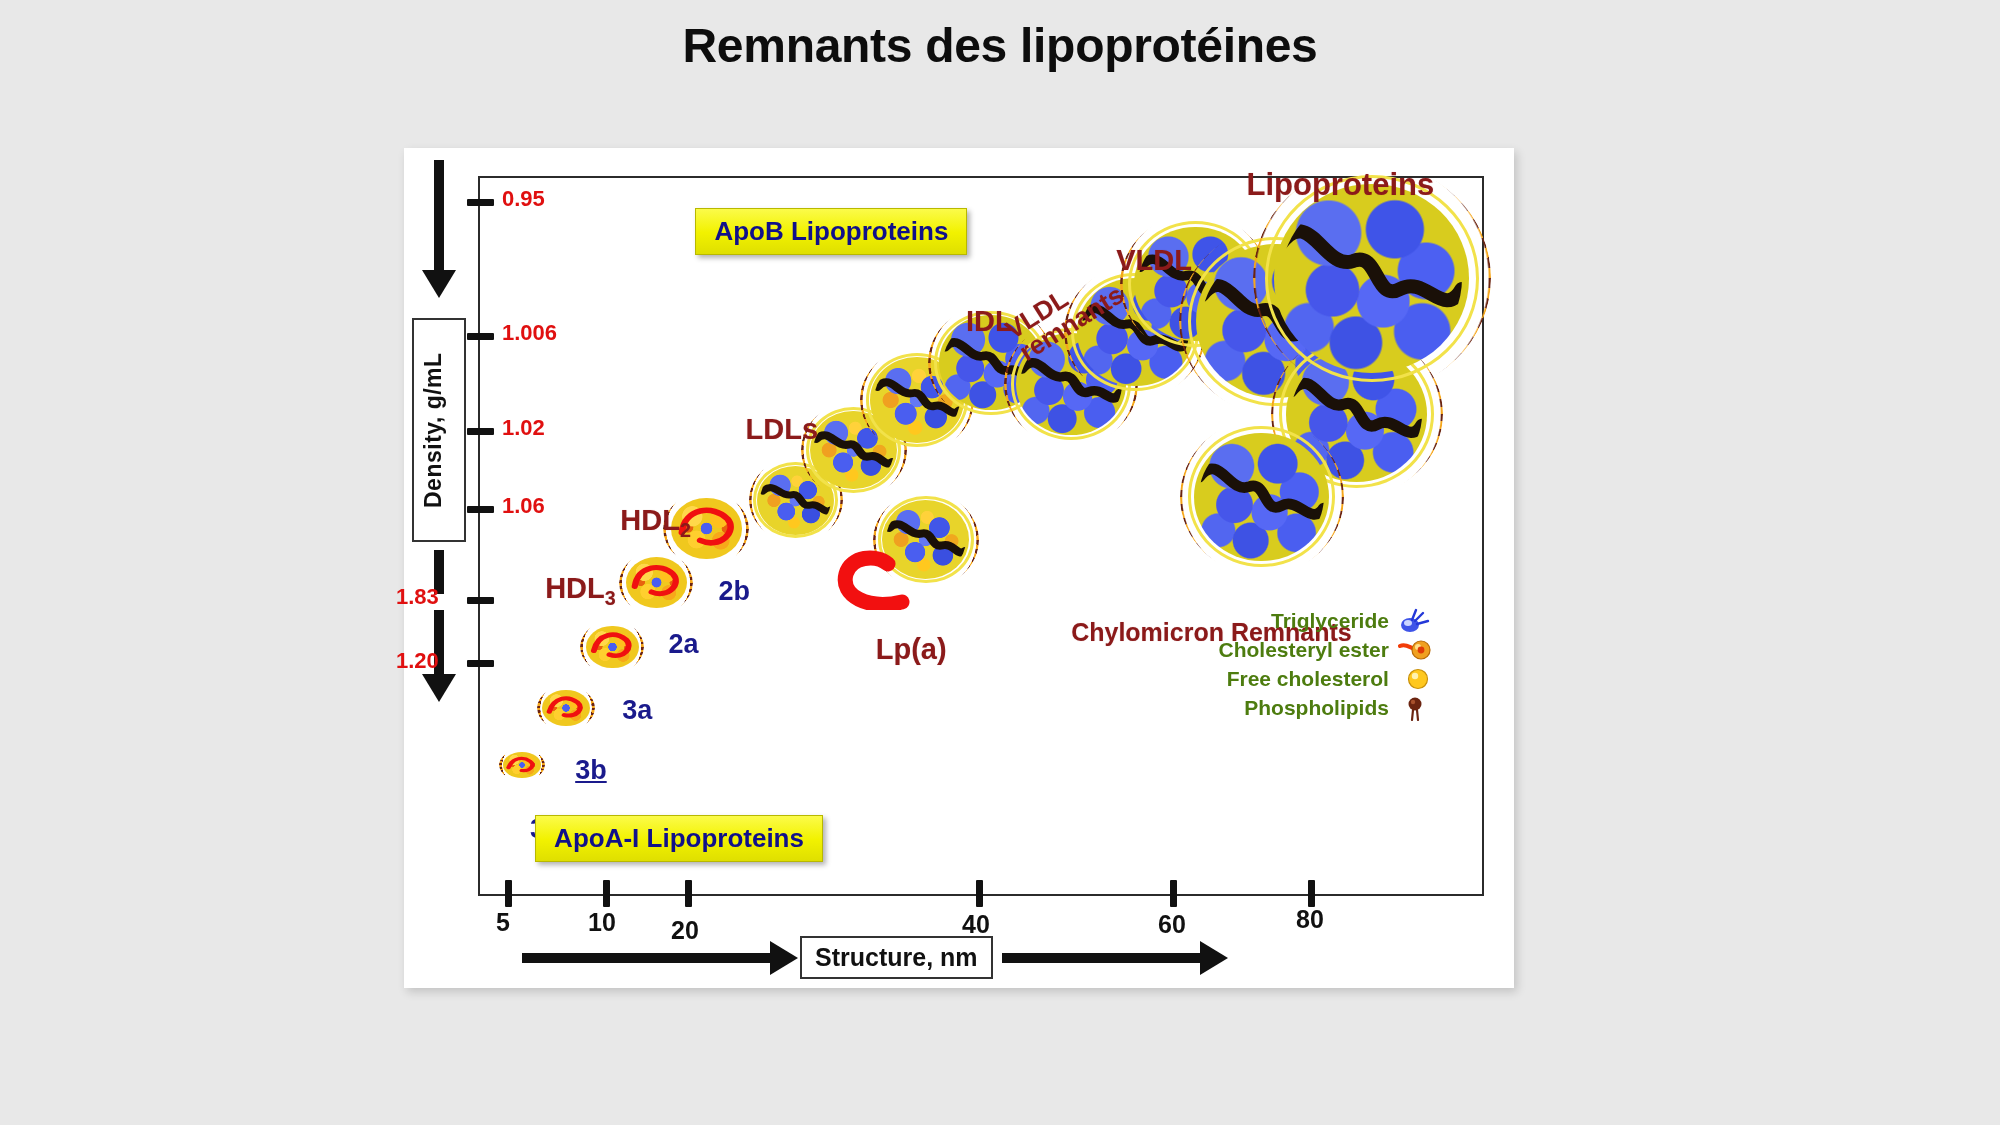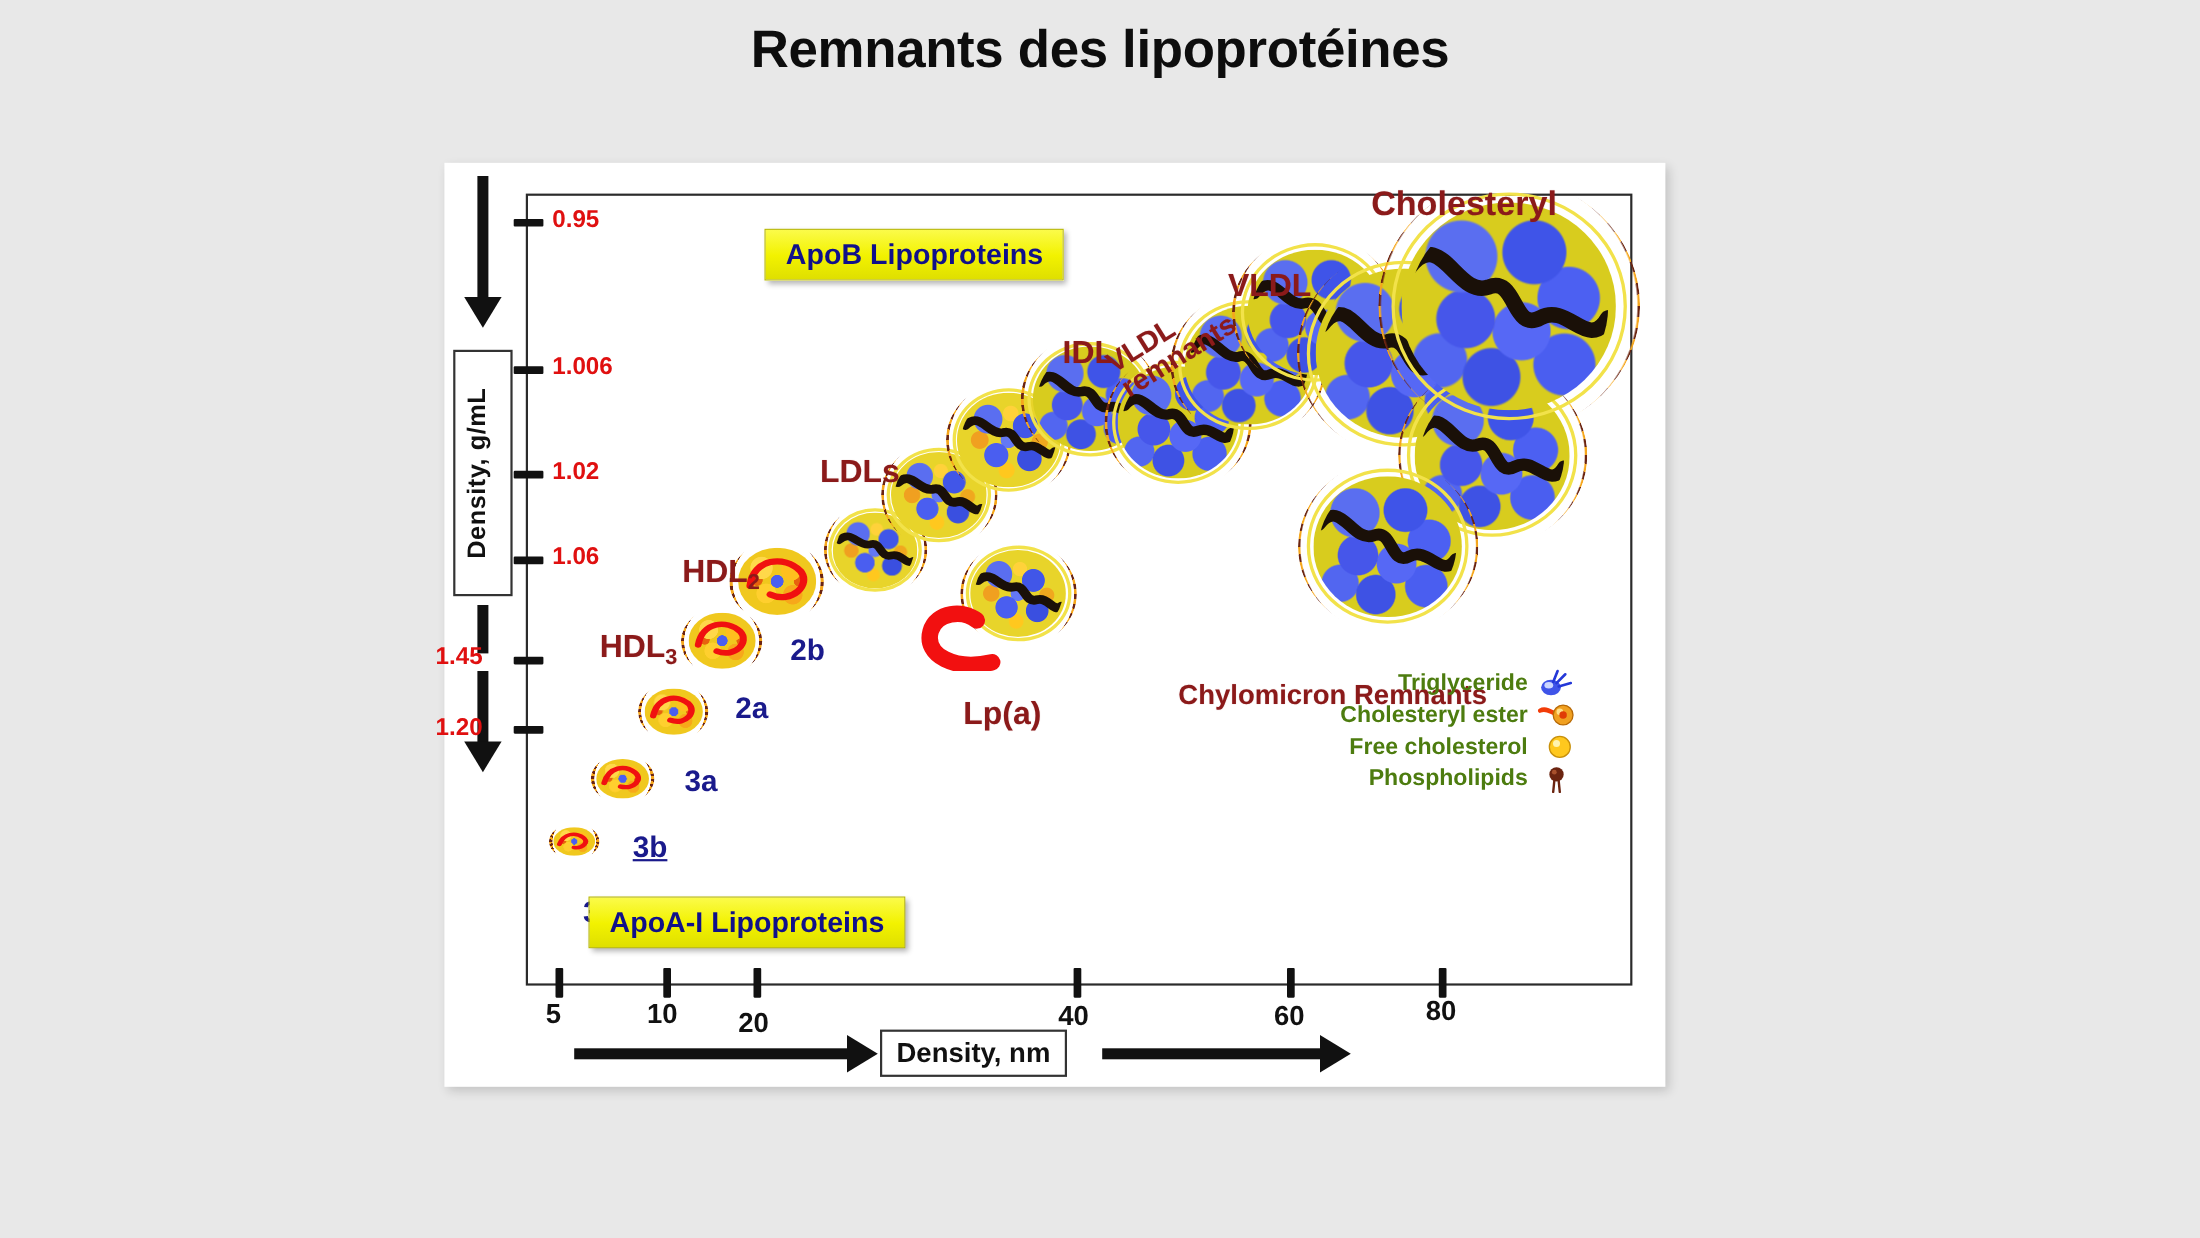--- a/index.html
+++ b/index.html
@@ -285,21 +285,21 @@
     <div class="density-arrow-head" style="left:18px; top:122px;"></div>
 
     <div id="density-axis-label" style="left:8px; top:170px; height:224px; width:54px;">Density, g/mL</div>
 
     <div class="density-arrow-shaft" style="left:30px; top:402px; height:44px;"></div>
     <div class="density-arrow-shaft" style="left:30px; top:462px; height:66px;"></div>
     <div class="density-arrow-head" style="left:18px; top:526px;"></div>
   </div>
 
   <div>
-    <div class="ylabel" style="left:-8px; top:449px; transform:translateY(-50%); color:#e01010; position:absolute;">1.45</div>
+    <div class="ylabel" style="left:-8px; top:449px; transform:translateY(-50%); color:#e01010; position:absolute;">1.83</div>
     <div class="ylabel" style="left:-8px; top:513px; transform:translateY(-50%); color:#e01010; position:absolute;">1.20</div>
   </div>
 
   <div id="plot-frame">
 
     <div class="ytick" style="top:3.0%;"></div>
     <div class="ytick" style="top:21.6%;"></div>
     <div class="ytick" style="top:34.9%;"></div>
     <div class="ytick" style="top:45.8%;"></div>
     <div class="ytick" style="top:58.5%;"></div>
@@ -512,21 +512,21 @@
     <div class="particle" style="left:89.0%; top:14.0%; width:238px; height:230px;">
       <div class="p-shell"></div>
         <div class="p-core tg-rich"></div>
         <div class="p-rim"></div>
       <div class="p-apo">
           <svg viewBox="0 0 100 100" preserveAspectRatio="none">
         <path d="M0,30 C16,8 24,46 40,40 C54,34 52,64 66,56 C80,48 90,74 100,56" fill="none" stroke="#1a1008" stroke-width="8" stroke-linecap="round"></path>
       </svg>
         </div>
     </div>
-    <div class="class-label" style="left:76.5%; top:-1.5%; font-size:31px;">Cholesteryl</div>
+    <div class="class-label" style="left:76.5%; top:-1.5%; font-size:31px;">Lipoproteins</div>
 
     <div class="yellow-box" style="left:5.5%; top:89.0%;">ApoA-I Lipoproteins</div>
     <div class="yellow-box" style="left:21.5%; top:4.2%;">ApoB Lipoproteins</div>
 
     <div id="legend" style="right:5.0%; top:60.0%;">
 
       <div class="legend-row">
         <span class="legend-text">Triglyceride</span>
         <span class="legend-swatch">
           <svg width="34" height="26" viewBox="0 0 34 26">
@@ -582,19 +582,19 @@
     <div class="xlabel" style="left:281px; top:768px;">20</div>
     <div class="xlabel" style="left:572px; top:762px;">40</div>
     <div class="xlabel" style="left:768px; top:762px;">60</div>
     <div class="xlabel" style="left:906px; top:757px;">80</div>
   </div>
 
   <div>
     <div class="diam-arrow-shaft" style="left:118px; top:805px; width:250px;"></div>
     <div class="diam-arrow-head" style="left:366px; top:793px;"></div>
 
-    <div id="diameter-axis-label" style="left:396px; top:788px;">Density, nm</div>
+    <div id="diameter-axis-label" style="left:396px; top:788px;">Structure, nm</div>
 
     <div class="diam-arrow-shaft" style="left:598px; top:805px; width:200px;"></div>
     <div class="diam-arrow-head" style="left:796px; top:793px;"></div>
   </div>
 
 </div>
 
 </body></html>

